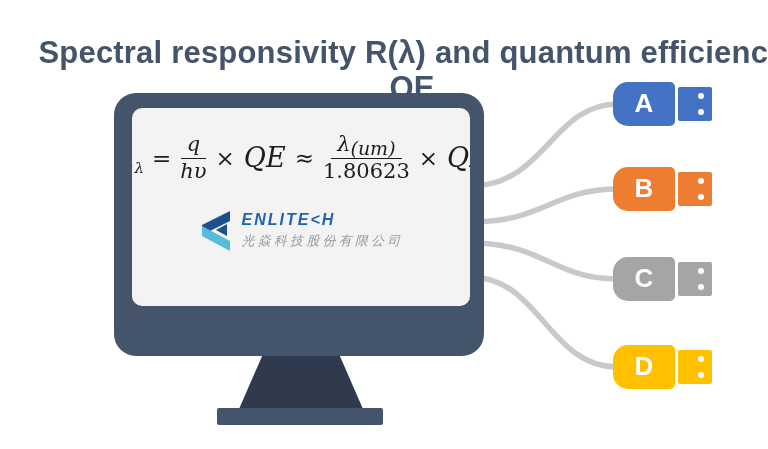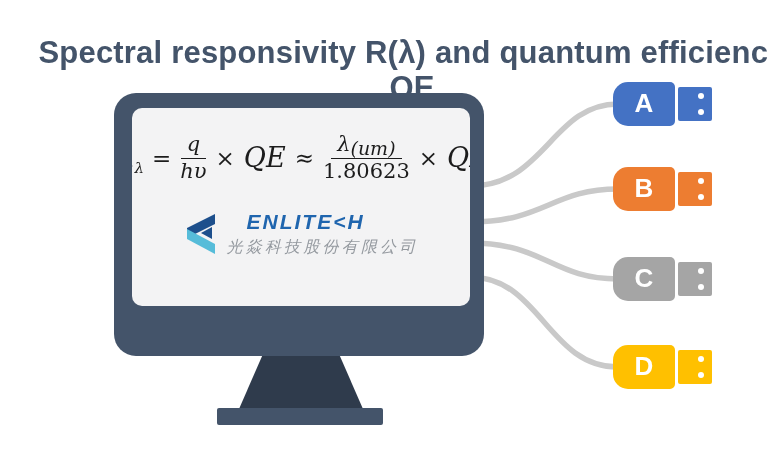--- a/index.html
+++ b/index.html
@@ -35,23 +35,23 @@
   .f-op{font-size:23px;}
   .frac{display:inline-flex;flex-direction:column;align-items:center;line-height:1.18;}
   .num,.den{font-size:21px;}
   .num{border-bottom:1.8px solid var(--formula-text,#1C1C1C);padding:0 6px 1px;}
   .f-it{font-style:italic;}
   .f-sub2{font-size:19px;font-style:italic;position:relative;top:4px;}
 
   
   .logo-row{display:flex;align-items:center;justify-content:center;gap:11px;margin-top:26px;}
   .logo-icon{width:32px;height:42px;flex:0 0 auto;}
-  .brand{font-size:21px;font-weight:800;font-style:italic;letter-spacing:2px;
-         color:var(--brand-text,#1F65AE);line-height:1.1;margin-left:20px;}
-  .company{font-size:16px;font-style:italic;letter-spacing:3.2px;
+  .brand{font-size:16px;font-weight:800;font-style:italic;letter-spacing:2px;
+         color:var(--brand-text,#1F65AE);line-height:1.1;}
+  .company{font-size:13px;font-style:italic;letter-spacing:3.2px;
            color:var(--company-text,#94999F);margin-top:4px;white-space:nowrap;}
 
   
   .connectors{position:absolute;left:613px;top:0;width:100px;height:449px;z-index:2;}
   .usb{position:absolute;left:0;display:flex;align-items:center;height:44px;}
   .usb:nth-of-type(1){top:82px;}
   .usb:nth-of-type(2){top:167px;}
   .usb:nth-of-type(3){top:257px;}
   .usb:nth-of-type(4){top:345px;}
   .usb-body{width:62px;height:44px;border-radius:15px 5px 5px 15px;

